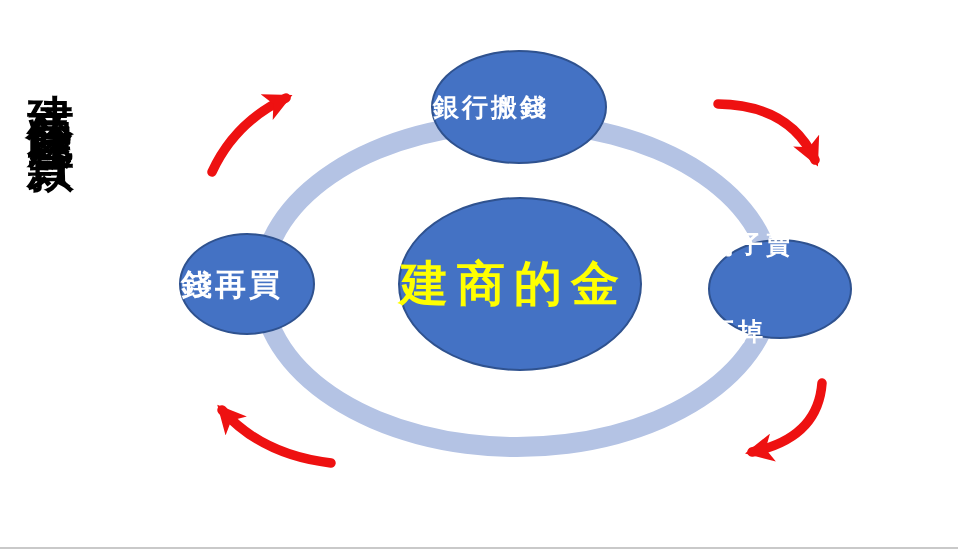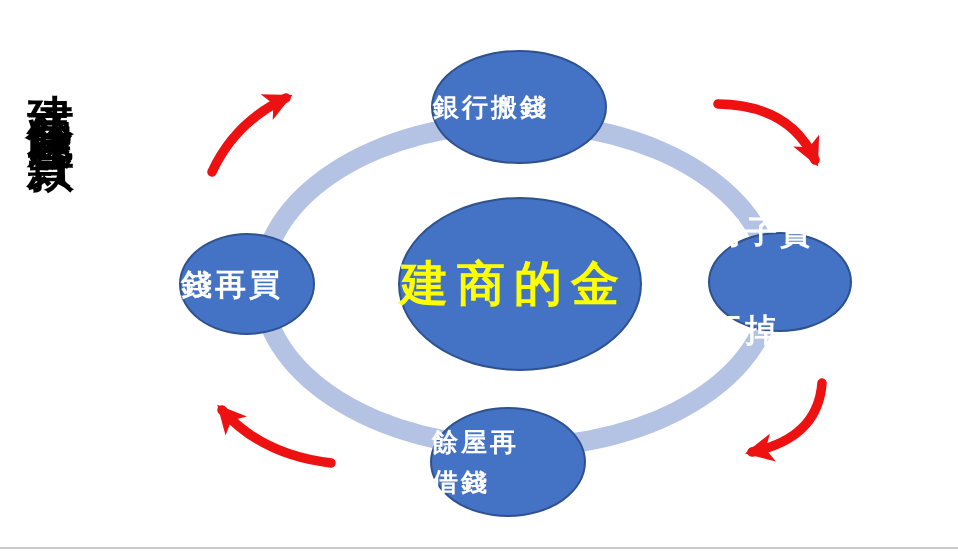--- a/index.html
+++ b/index.html
@@ -48,21 +48,21 @@
     position:absolute;z-index:3;
     background:var(--node-fill);
     border:2px solid var(--node-border);
     border-radius:50%;
     display:flex;flex-direction:column;align-items:flex-start;justify-content:center;
     color:var(--node-text);
     font-weight:700;font-size:26px;letter-spacing:3px;
     line-height:1.55;text-align:center;
   }
   .node-top   {left:431px;top:50px; width:176px;height:114px;}
-  .node-right {left:708px;top:232px;width:144px;height:100px;font-size:32px;gap:48px;}
+  .node-right {left:708px;top:239px;width:144px;height:100px;font-size:25px;gap:48px;}
   .node-bottom{left:430px;top:407px;width:156px;height:110px;}
   .node-left  {left:179px;top:233px;width:136px;height:102px;font-size:31px;}
   .node-center{
     left:398px;top:197px;width:244px;height:174px;
     color:var(--center-text);
     font-size:48px;letter-spacing:9px;line-height:1.32;
   }
   .divider{
     position:absolute;left:0;top:547px;width:958px;height:2px;
     background:var(--divider);
@@ -95,24 +95,20 @@
 
   <div class="node node-top">
     <div>銀行搬錢</div>
   </div>
 
   <div class="node node-right">
     <div>房子賣</div>
     <div>不掉</div>
   </div>
 
-  <div class="node node-bottom">
-    <div>餘屋再</div>
-    <div>借錢</div>
-  </div>
 
   <div class="node node-left">
     <div>錢再買</div>
   </div>
 
   <div class="divider"></div>
 
 </div>
 
 </body></html>

